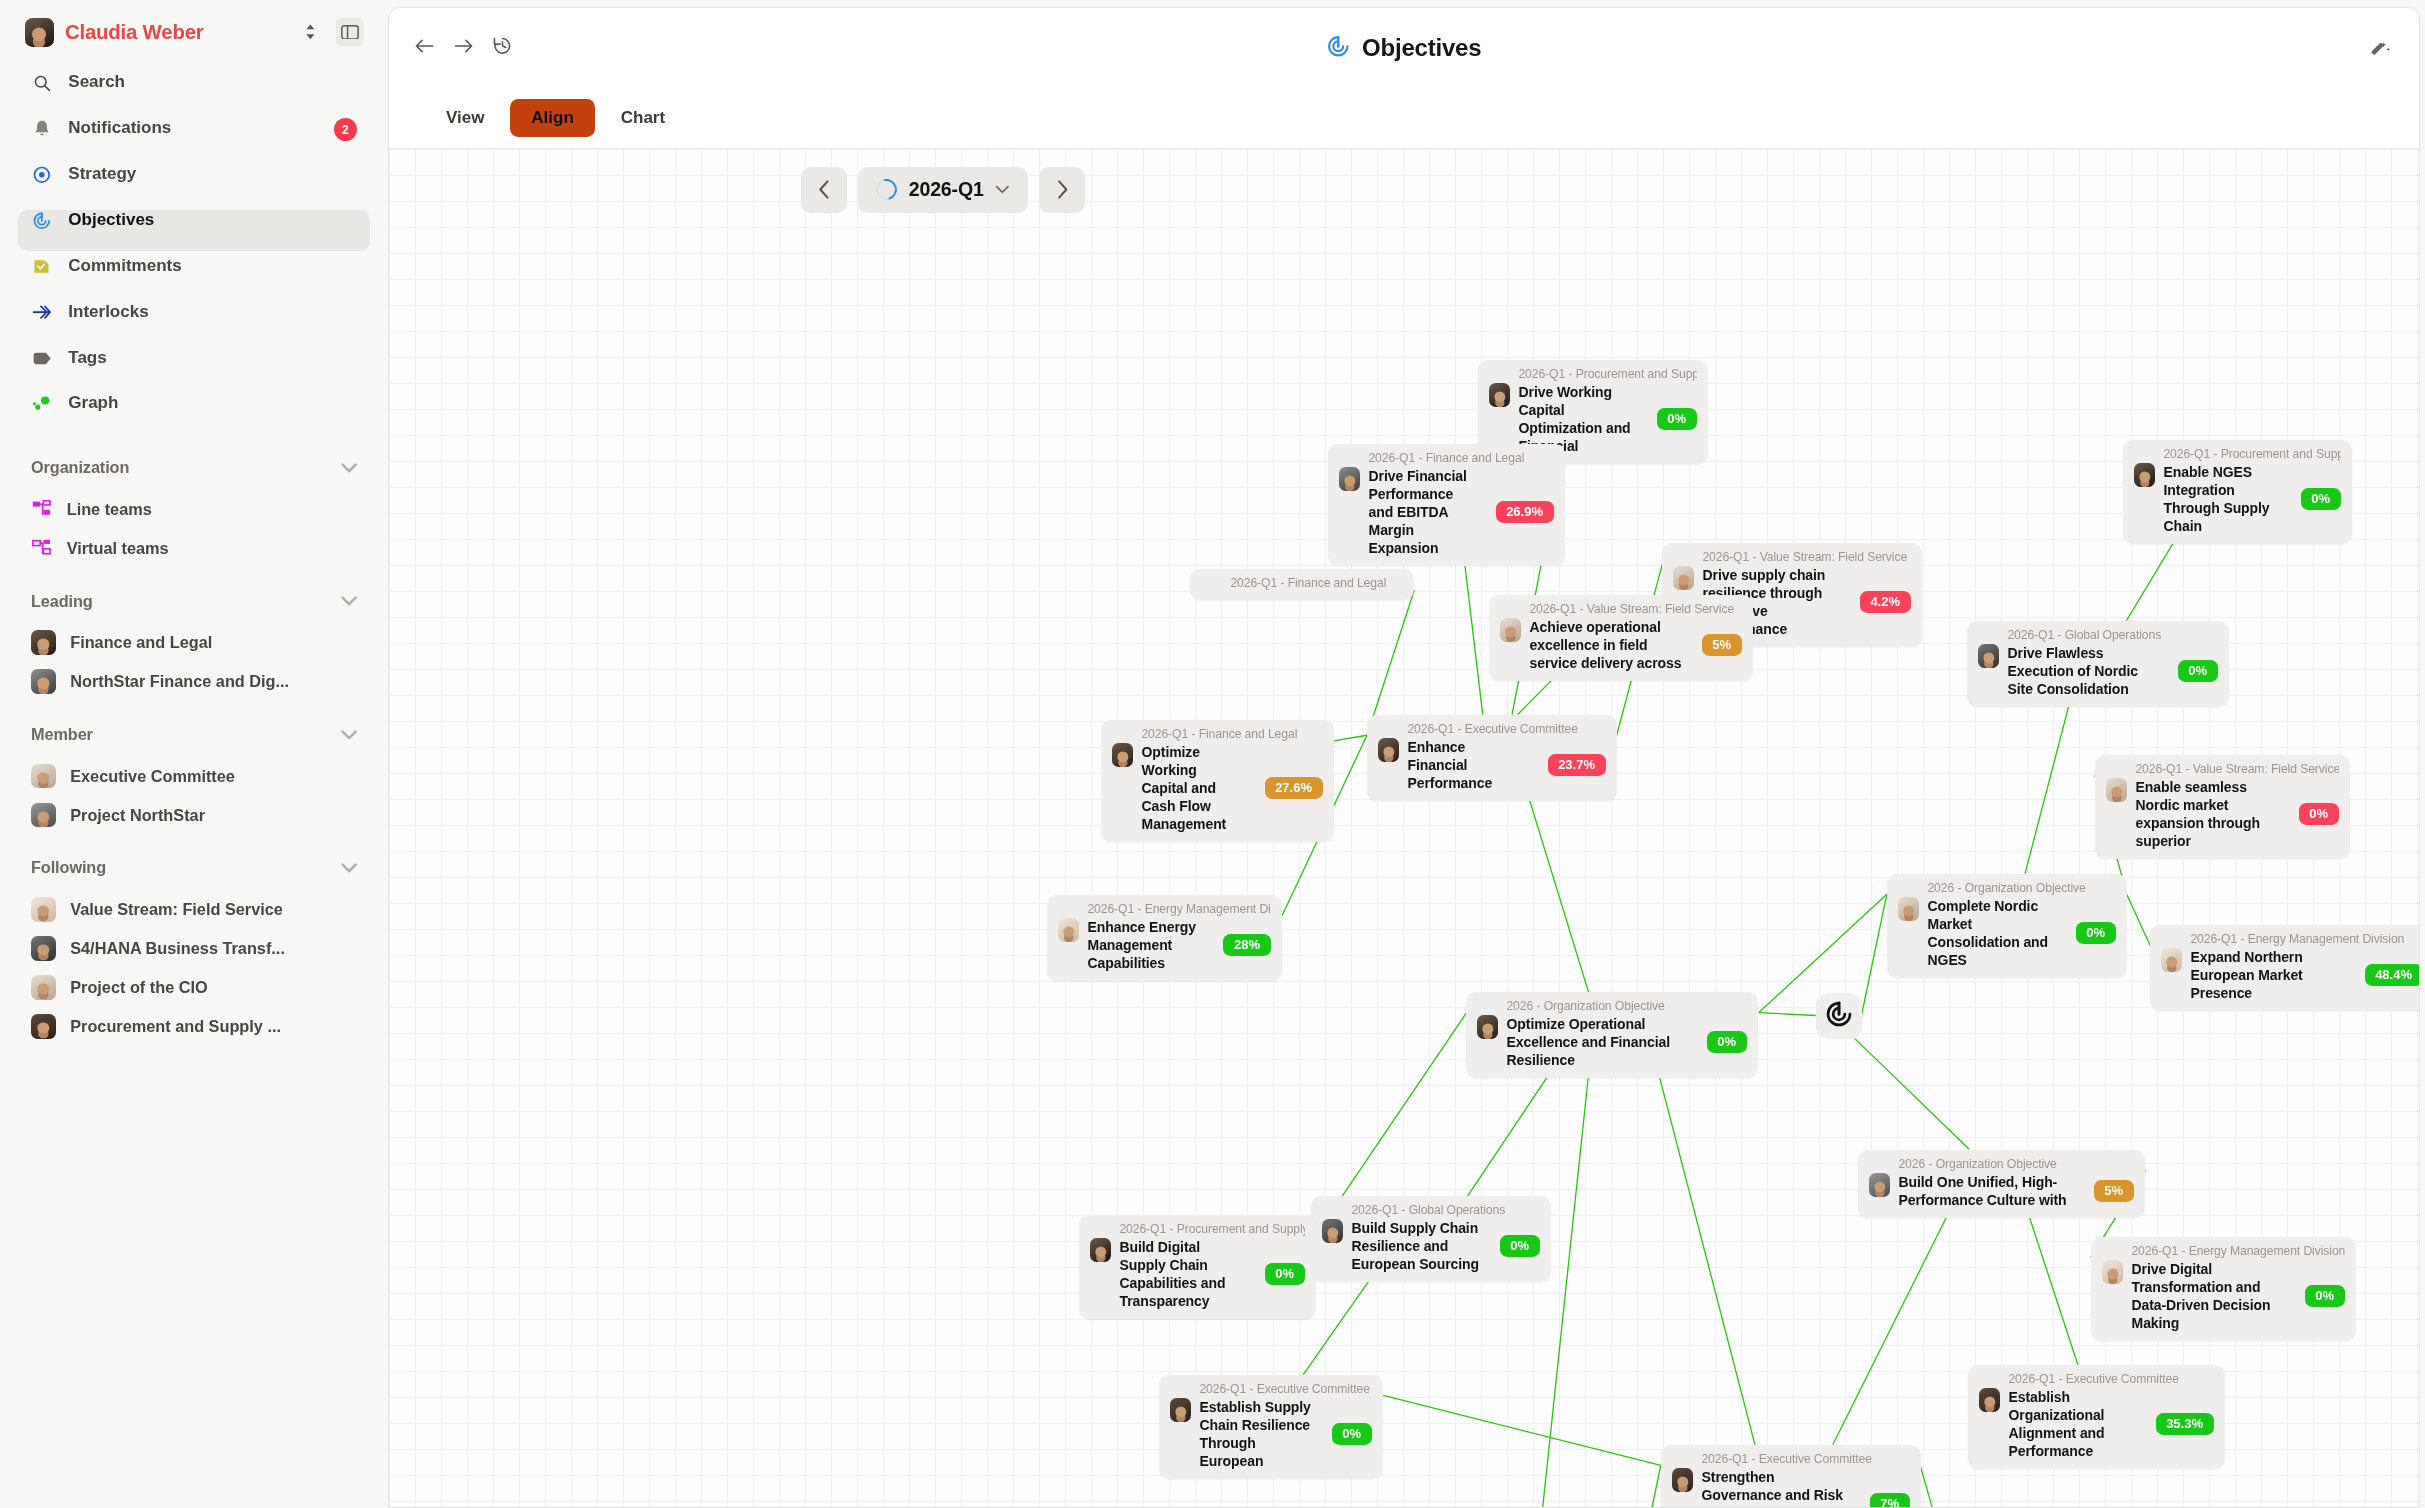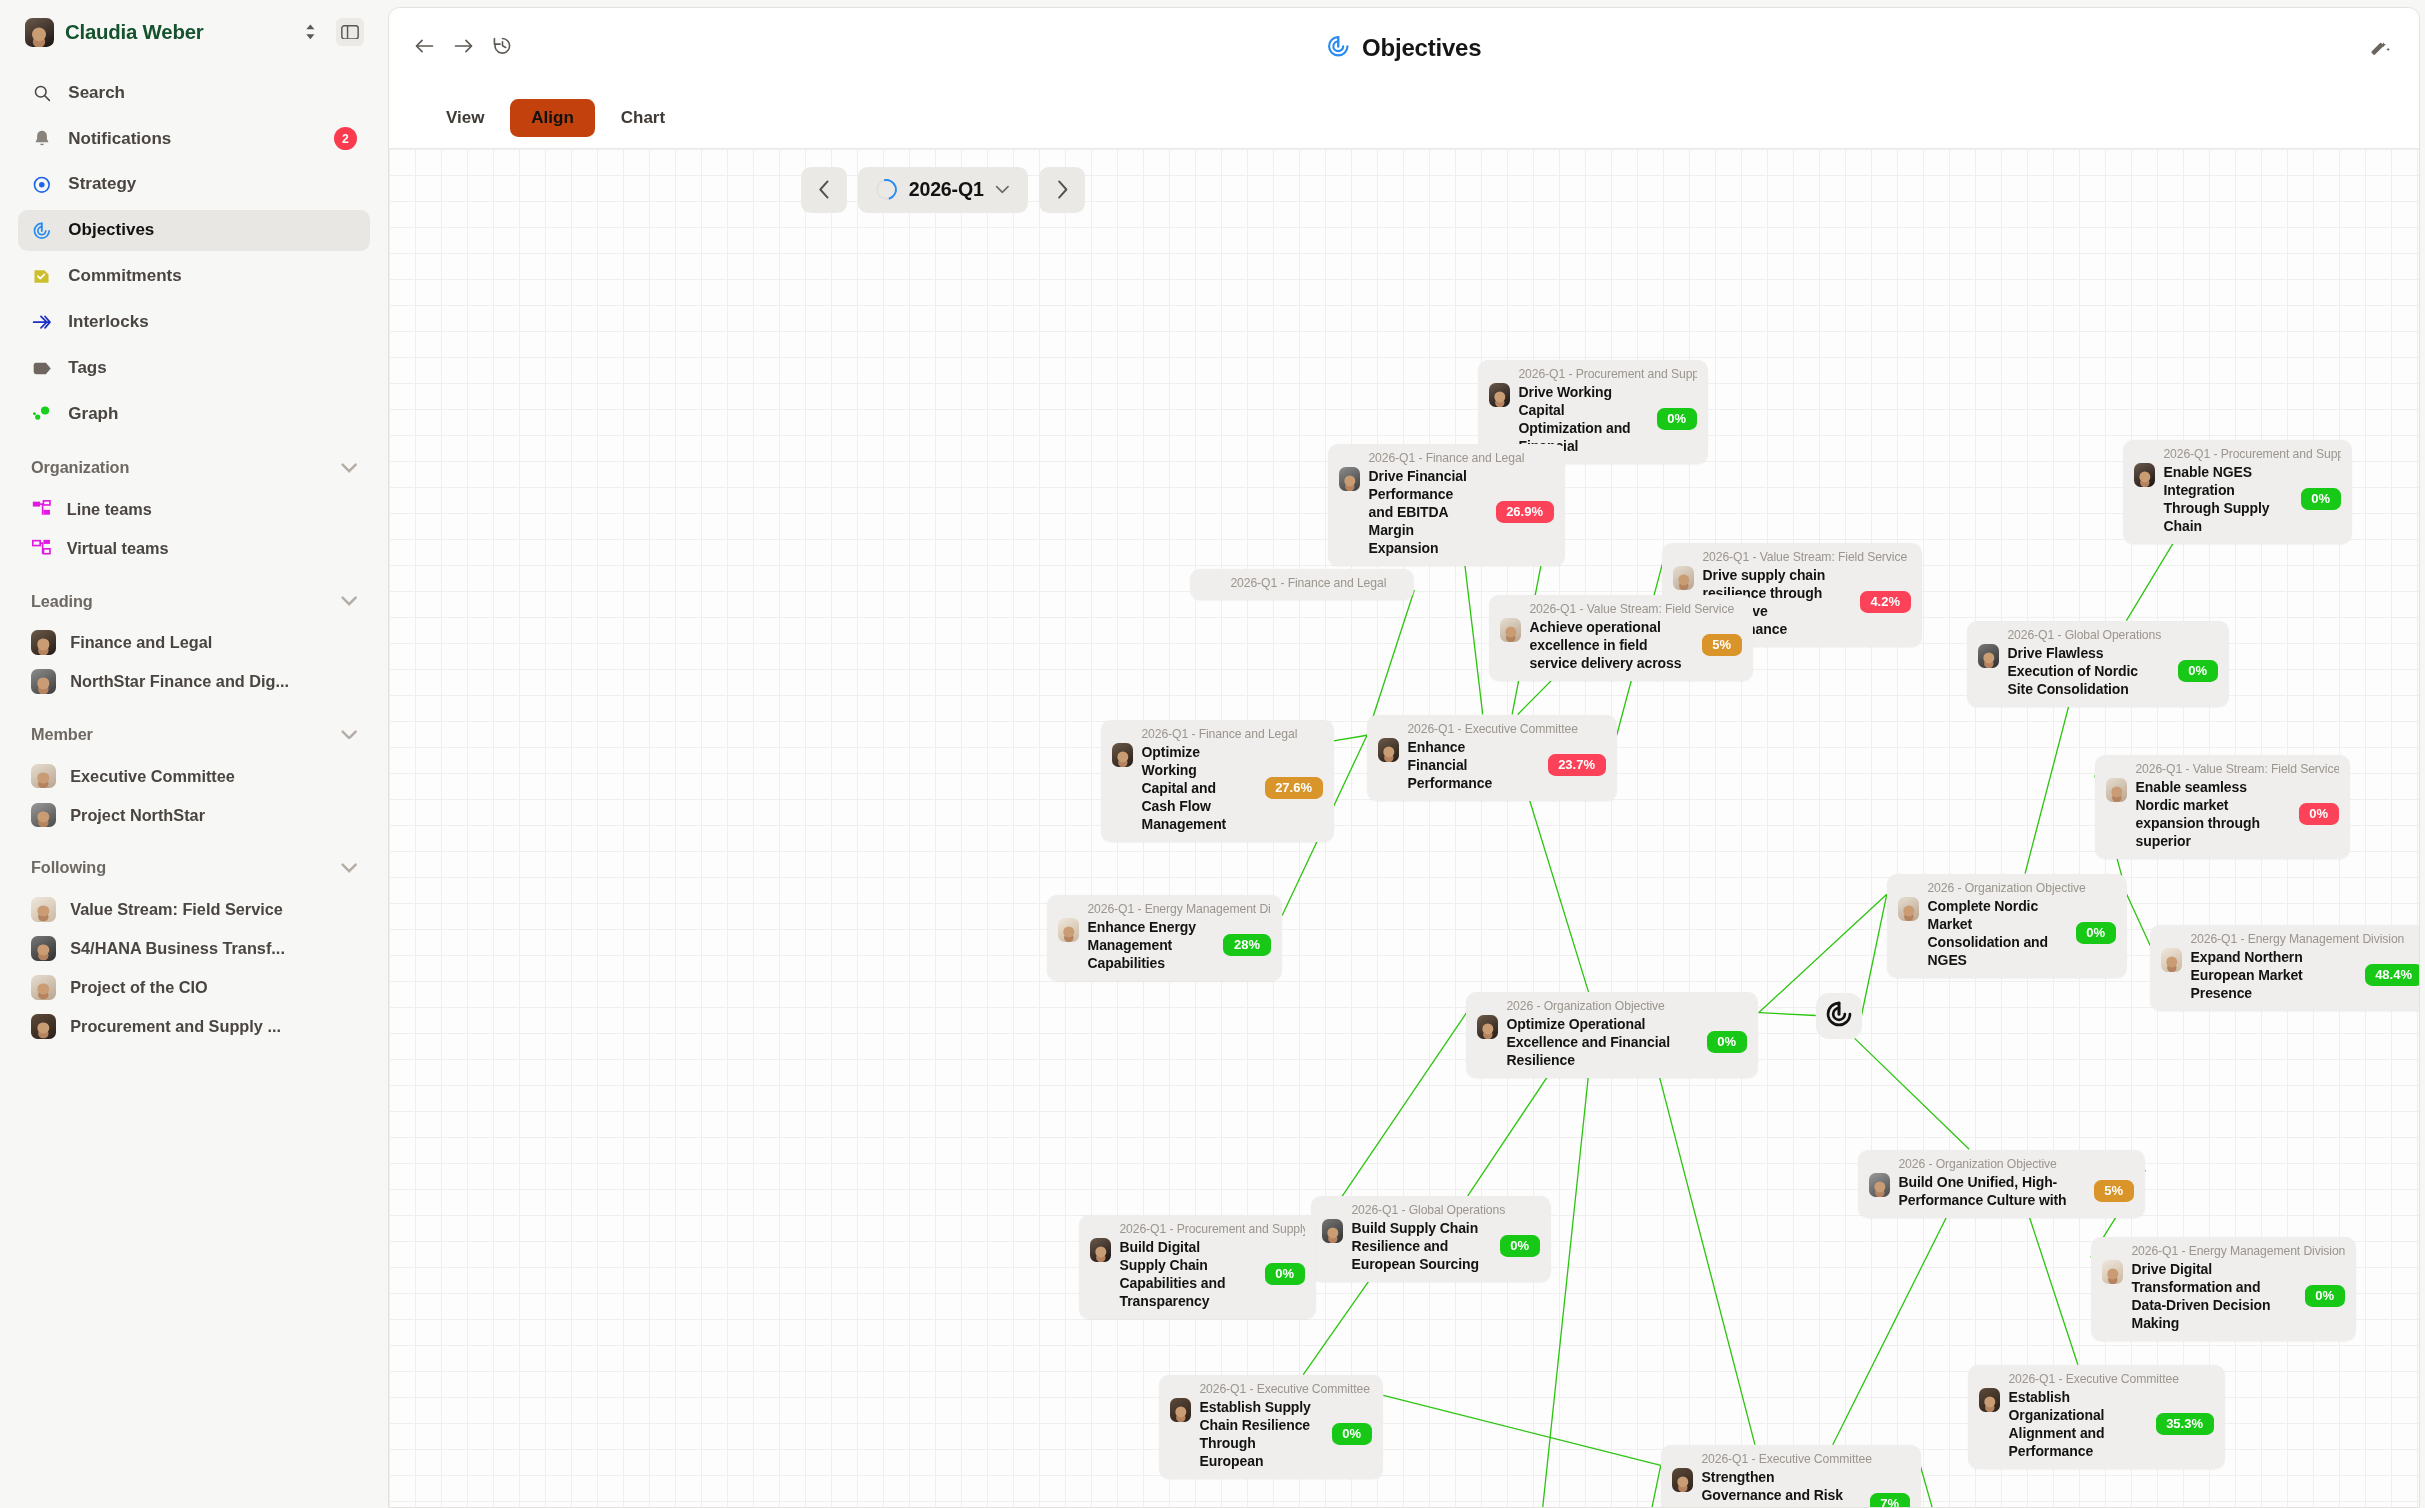--- a/index.html
+++ b/index.html
@@ -37,30 +37,30 @@
   .avatar.a2{ background:linear-gradient(150deg,#8d8d8d,#3c3c3c); }
   .avatar.a3{ background:linear-gradient(150deg,#e6ded2,#b9a48c); }
   .avatar.a4{ background:linear-gradient(150deg,#777,#2e2e2e); }
   .avatar.a5{ background:linear-gradient(150deg,#6d5a48,#241b15); }
   .avatar.a6{ background:linear-gradient(150deg,#9a9a9a,#4a4a4a); }
   .avatar.a7{ background:linear-gradient(150deg,#efe7dc,#cbb8a0); }
   .avatar.a8{ background:linear-gradient(150deg,#5d4a3a,#2a1f18); }
   .avatar.sm{ width:24.5px;height:24.5px;border-radius:6.5px;flex:0 0 24.5px; }
   .avatar.sm::after{ width:11.4px;height:11.4px; box-shadow:0 5.7px 0 -0.8px #b5835f; }
 
-  .sb-name { font-size: 20.4px; font-weight: 700; color:#14532d; letter-spacing:-0.2px; flex:1; }
+  .sb-name { font-size: 20.4px; font-weight: 700; color:#ef4444; letter-spacing:-0.2px; flex:1; }
   .sb-icbtn {
     width: 28px; height: 28px; display:flex;align-items:center;justify-content:center;
     border-radius:5.7px; color:#5d5852;
   }
   .sb-icbtn.panel { background:#eceae7; }
 
   .nav { margin-top: 8.2px; }
   .nav-item {
-    display:flex; align-items:center; gap:16.3px;
+    display:flex; align-items:flex-start; gap:16.3px;
     height:41px; padding: 0 13px; border-radius:9.8px;
     font-size:17px; color:#4a4540; font-weight:600;
     margin-bottom: 4.9px;
   }
   .nav-item.active { background:#e9e7e4; color:#111; font-weight:700; }
   .nav-ico { width:21px;height:21px;display:flex;align-items:center;justify-content:center;flex:0 0 21px; }
   .nav-label { flex:1; white-space:nowrap; overflow:hidden; text-overflow:ellipsis; }
   .badge-red {
     background:#fa3b4d; color:#fff; font-size:12.2px; font-weight:700;
     min-width:23px;height:23px; border-radius:11.4px;

